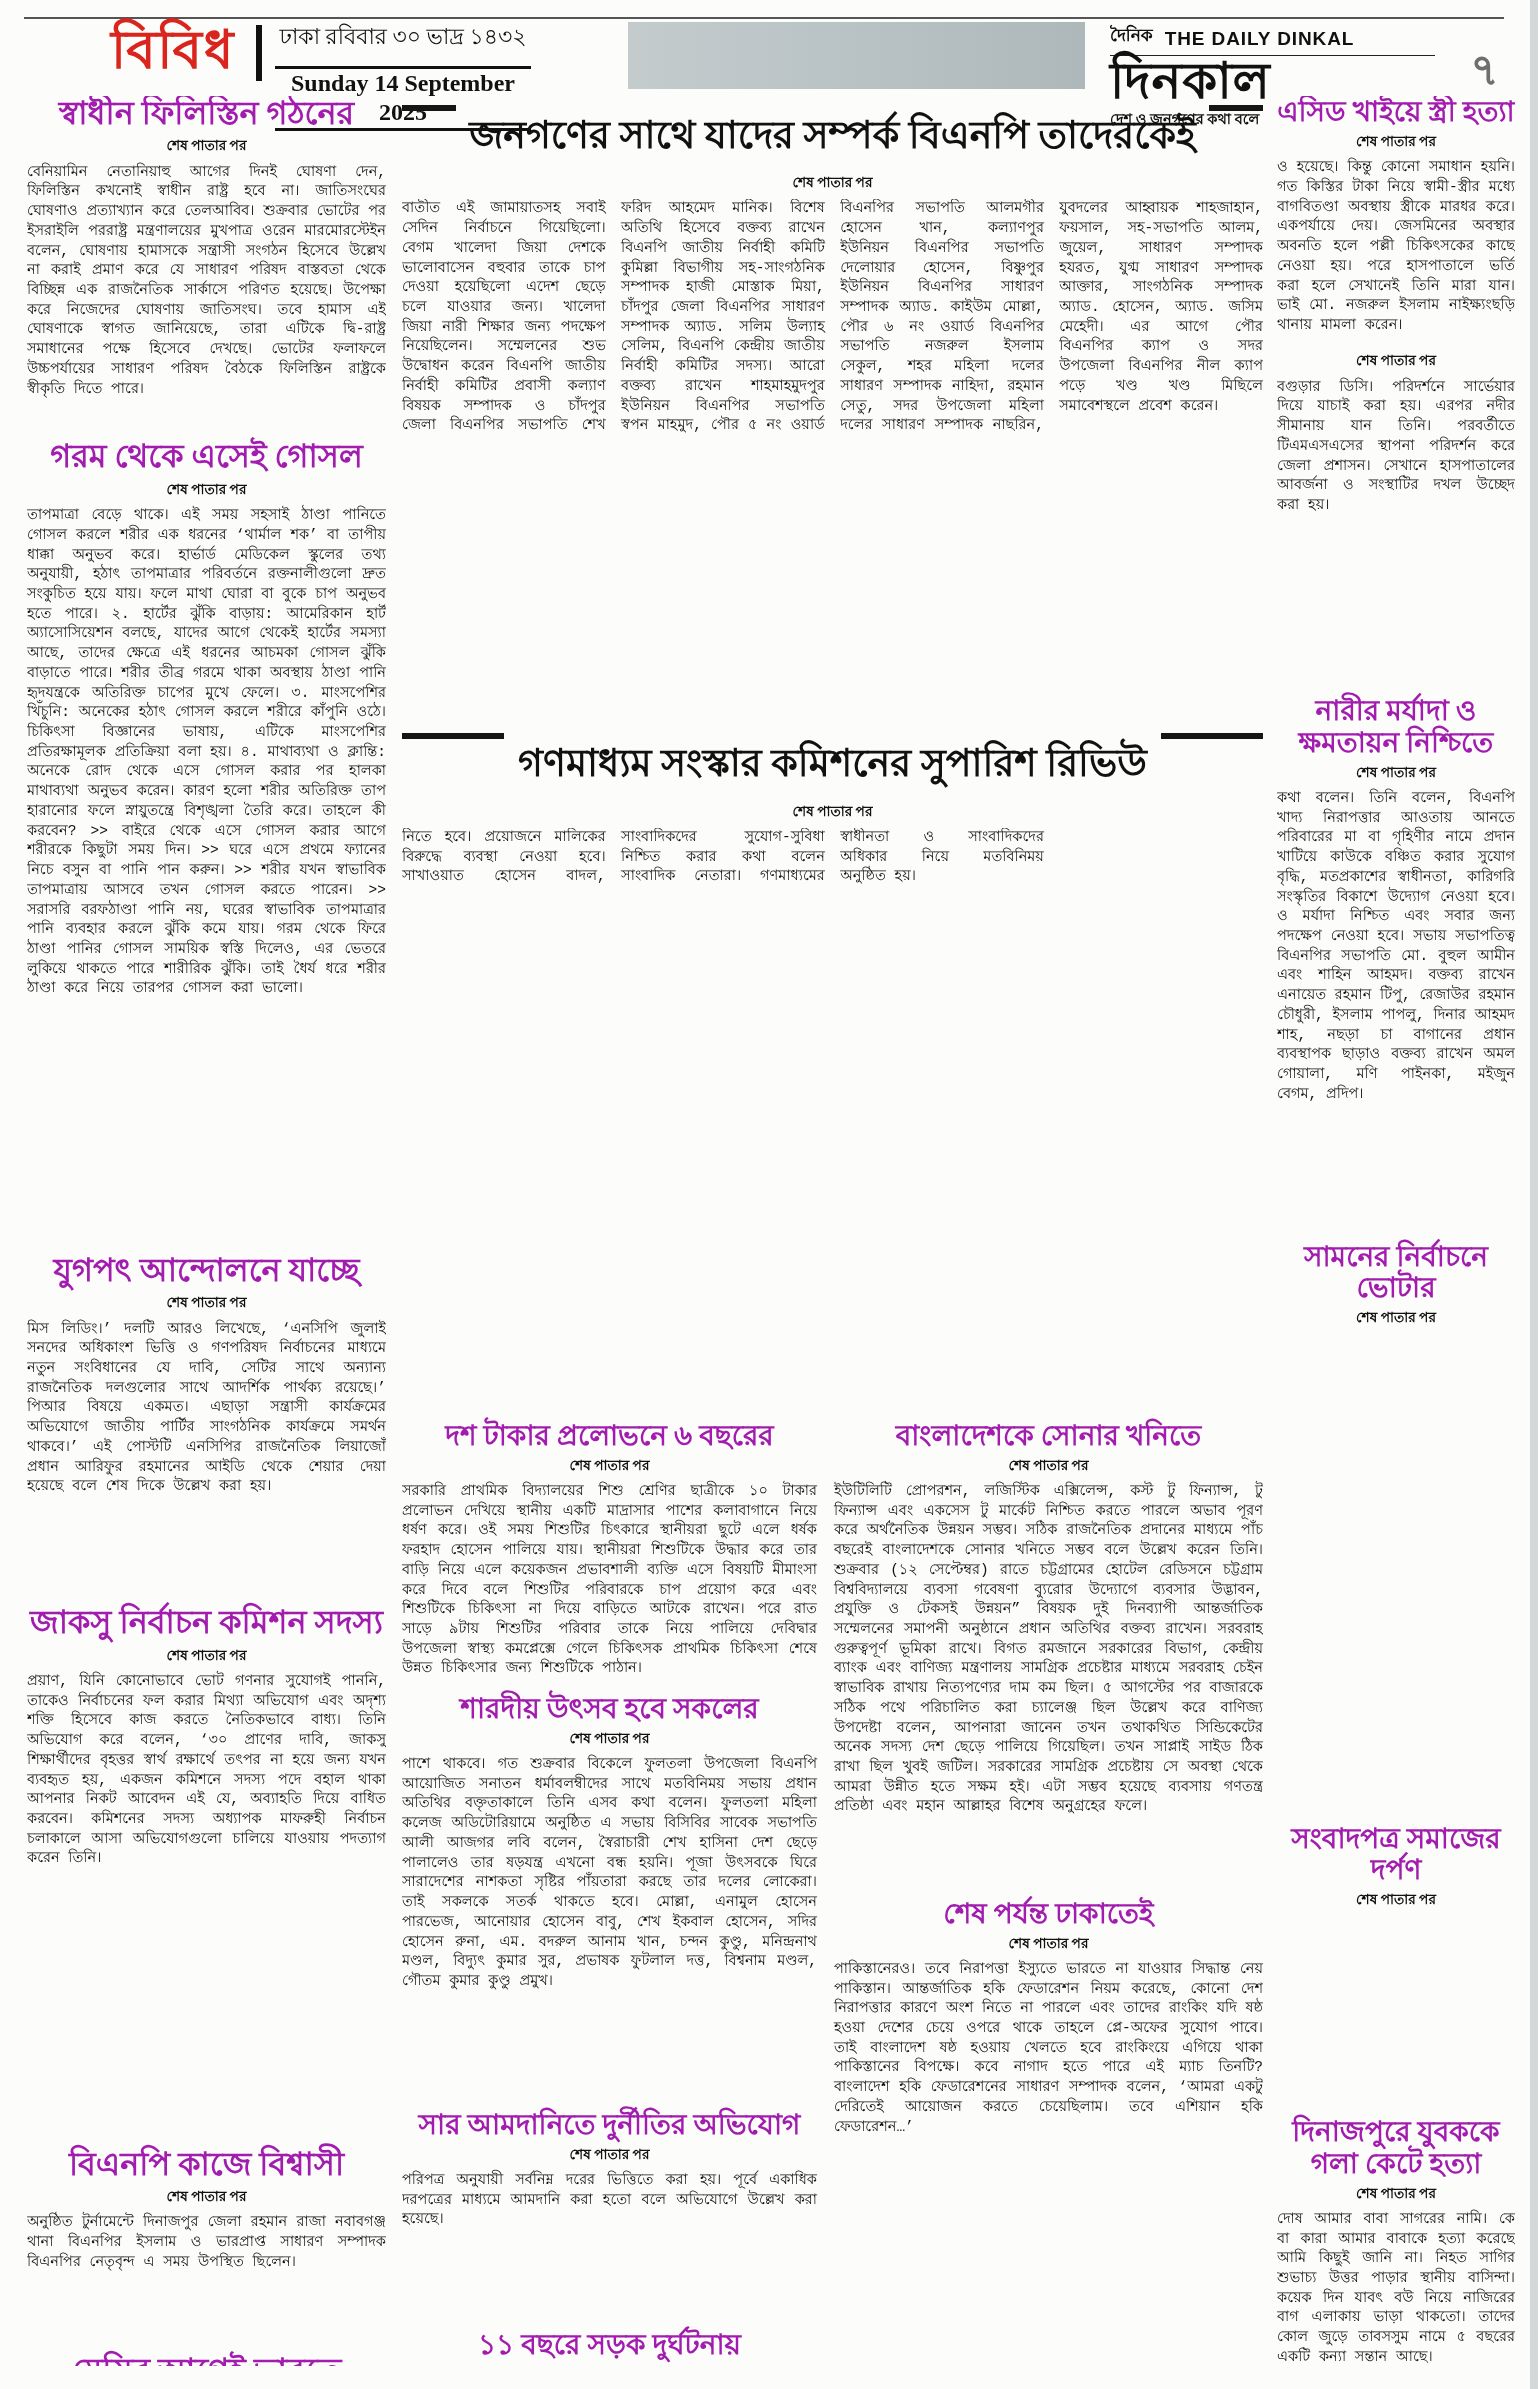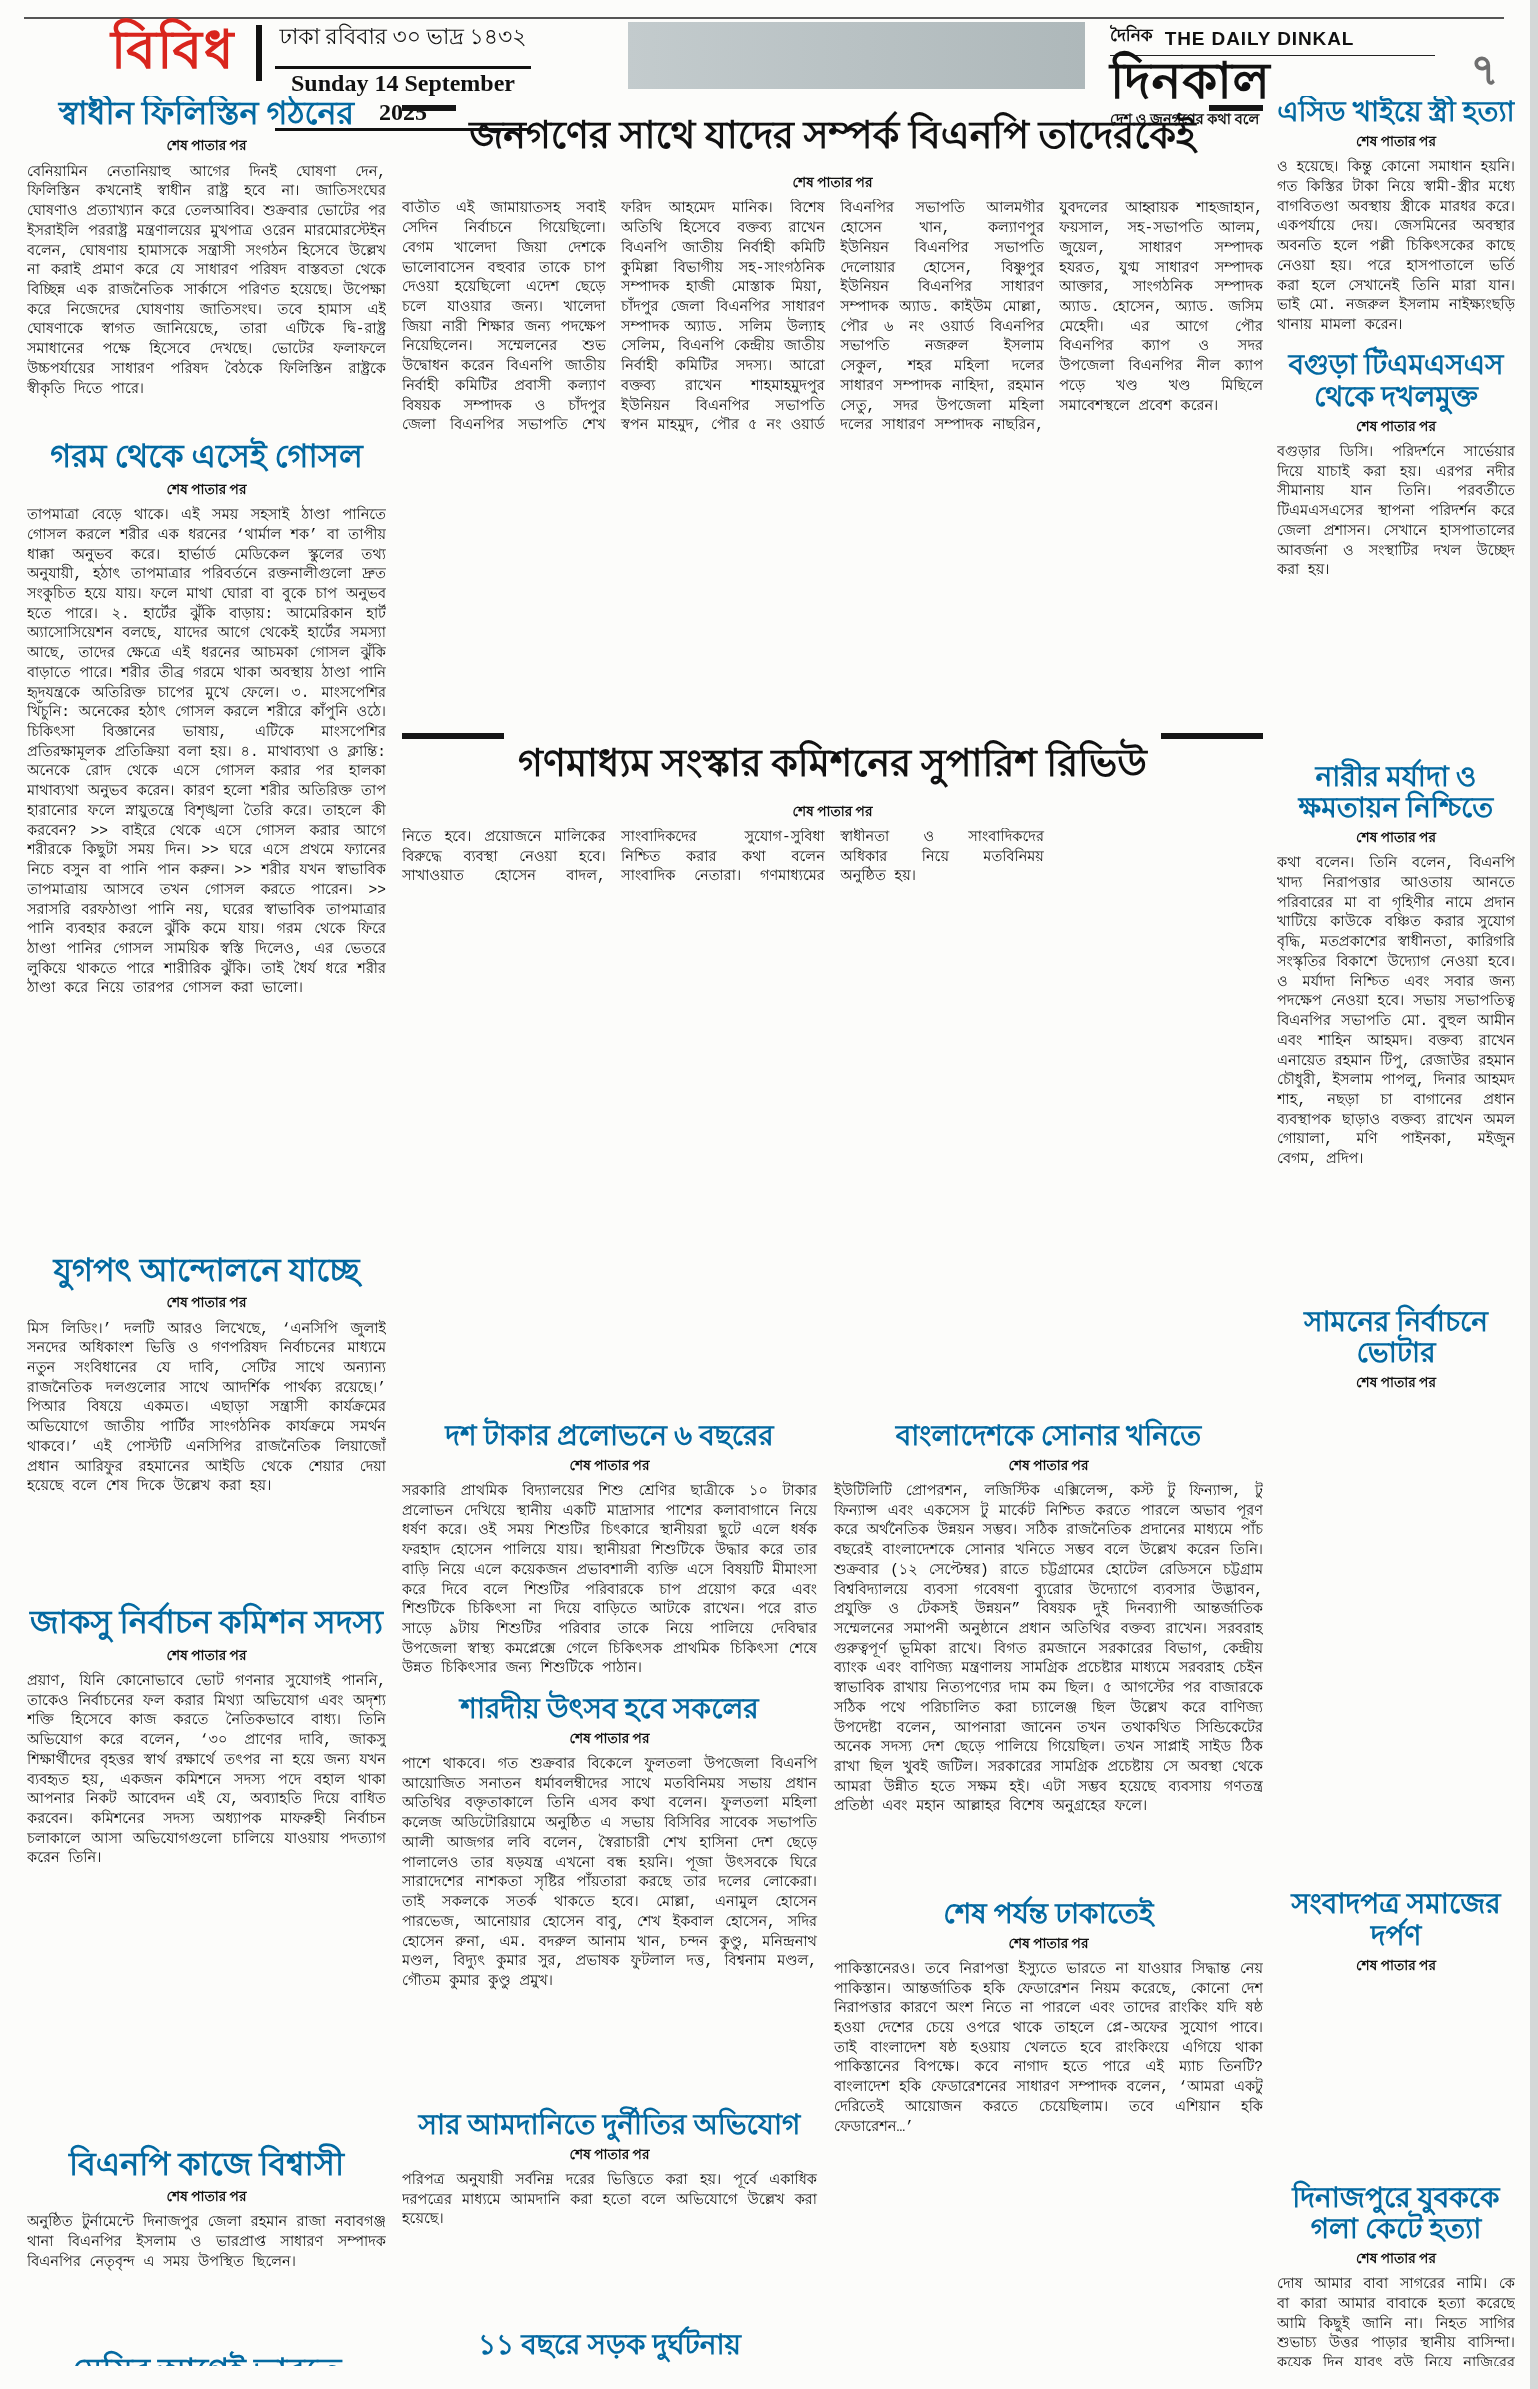--- a/index.html
+++ b/index.html
@@ -32,21 +32,21 @@
   .brand-tag{font-size:14.5px;font-weight:bold;margin-top:1.7px;}
   .pagenum{position:absolute;right:5.1px;top:15.4px;font-size:44px;font-weight:bold;color:#6f6f6f;}
 
   
   .band-left{position:absolute;left:27px;top:96px;width:359px;height:2270px;overflow:hidden;}
   .band-center{position:absolute;left:402px;top:96px;width:861px;height:2270px;overflow:hidden;}
   .band-right{position:absolute;left:1277px;top:96px;width:238px;height:2270px;overflow:hidden;}
 
   
   .article{margin-bottom:13.7px;}
-  .headline{text-align:center;font-weight:bold;font-size:32px;line-height:1.12;color:#0369a1;}
+  .headline{text-align:center;font-weight:bold;font-size:32px;line-height:1.12;color:#a21caf;}
   .headline.sm{font-size:28px;}
   .dateline{text-align:center;font-weight:bold;font-size:13.7px;margin:2.6px 0 4.3px;}
   .abody{text-align:justify;font-size:14.5px;line-height:1.36;font-family:Liberation Mono, monospace;}
 
   
   .banner-head{display:flex;align-items:flex-start;justify-content:center;gap:13.7px;margin:8.5px 0 1.7px;}
   .banner-head .rule{width:132px;height:6px;background:#161616;}
   .banner-head .btxt{font-size:38px;font-weight:bold;white-space:nowrap;}
   .cols4{column-count:4;column-gap:15.4px;}
   .h640{height:520px;overflow:hidden;}
@@ -198,21 +198,20 @@
 
   <div class="band-right">
 
     <div class="article">
       <div class="headline sm">এসিড খাইয়ে স্ত্রী হত্যা</div>
       <div class="dateline">শেষ পাতার পর</div>
       <div class="abody rmh180">ও হয়েছে। কিন্তু কোনো সমাধান হয়নি। গত কিস্তির টাকা নিয়ে স্বামী-স্ত্রীর মধ্যে বাগবিতণ্ডা অবস্থায় স্ত্রীকে মারধর করে। একপর্যায়ে দেয়। জেসমিনের অবস্থার অবনতি হলে পল্লী চিকিৎসকের কাছে নেওয়া হয়। পরে হাসপাতালে ভর্তি করা হলে সেখানেই তিনি মারা যান। ভাই মো. নজরুল ইসলাম নাইক্ষ্যংছড়ি থানায় মামলা করেন।</div>
     </div>
 
     <div class="article">
-      <div class="headline sm">বগুড়া টিএমএসএস থেকে দখলমুক্ত</div>
       <div class="dateline">শেষ পাতার পর</div>
       <div class="abody rmh360">বগুড়ার ডিসি। পরিদর্শনে সার্ভেয়ার দিয়ে যাচাই করা হয়। এরপর নদীর সীমানায় যান তিনি। পরবর্তীতে টিএমএসএসের স্থাপনা পরিদর্শন করে জেলা প্রশাসন। সেখানে হাসপাতালের আবর্জনা ও সংস্থাটির দখল উচ্ছেদ করা হয়।</div>
     </div>
 
     <div class="article">
       <div class="headline sm">নারীর মর্যাদা ও ক্ষমতায়ন নিশ্চিতে</div>
       <div class="dateline">শেষ পাতার পর</div>
       <div class="abody rmh520">কথা বলেন। তিনি বলেন, বিএনপি খাদ্য নিরাপত্তার আওতায় আনতে পরিবারের মা বা গৃহিণীর নামে প্রদান খাটিয়ে কাউকে বঞ্চিত করার সুযোগ বৃদ্ধি, মতপ্রকাশের স্বাধীনতা, কারিগরি সংস্কৃতির বিকাশে উদ্যোগ নেওয়া হবে। ও মর্যাদা নিশ্চিত এবং সবার জন্য পদক্ষেপ নেওয়া হবে। সভায় সভাপতিত্ব বিএনপির সভাপতি মো. বুহুল আমীন এবং শাহিন আহমদ। বক্তব্য রাখেন এনায়েত রহমান টিপু, রেজাউর রহমান চৌধুরী, ইসলাম পাপলু, দিনার আহমদ শাহ, নছড়া চা বাগানের প্রধান ব্যবস্থাপক ছাড়াও বক্তব্য রাখেন অমল গোয়ালা, মণি পাইনকা, মইজুন বেগম, প্রদিপ।</div>
     </div>
 

